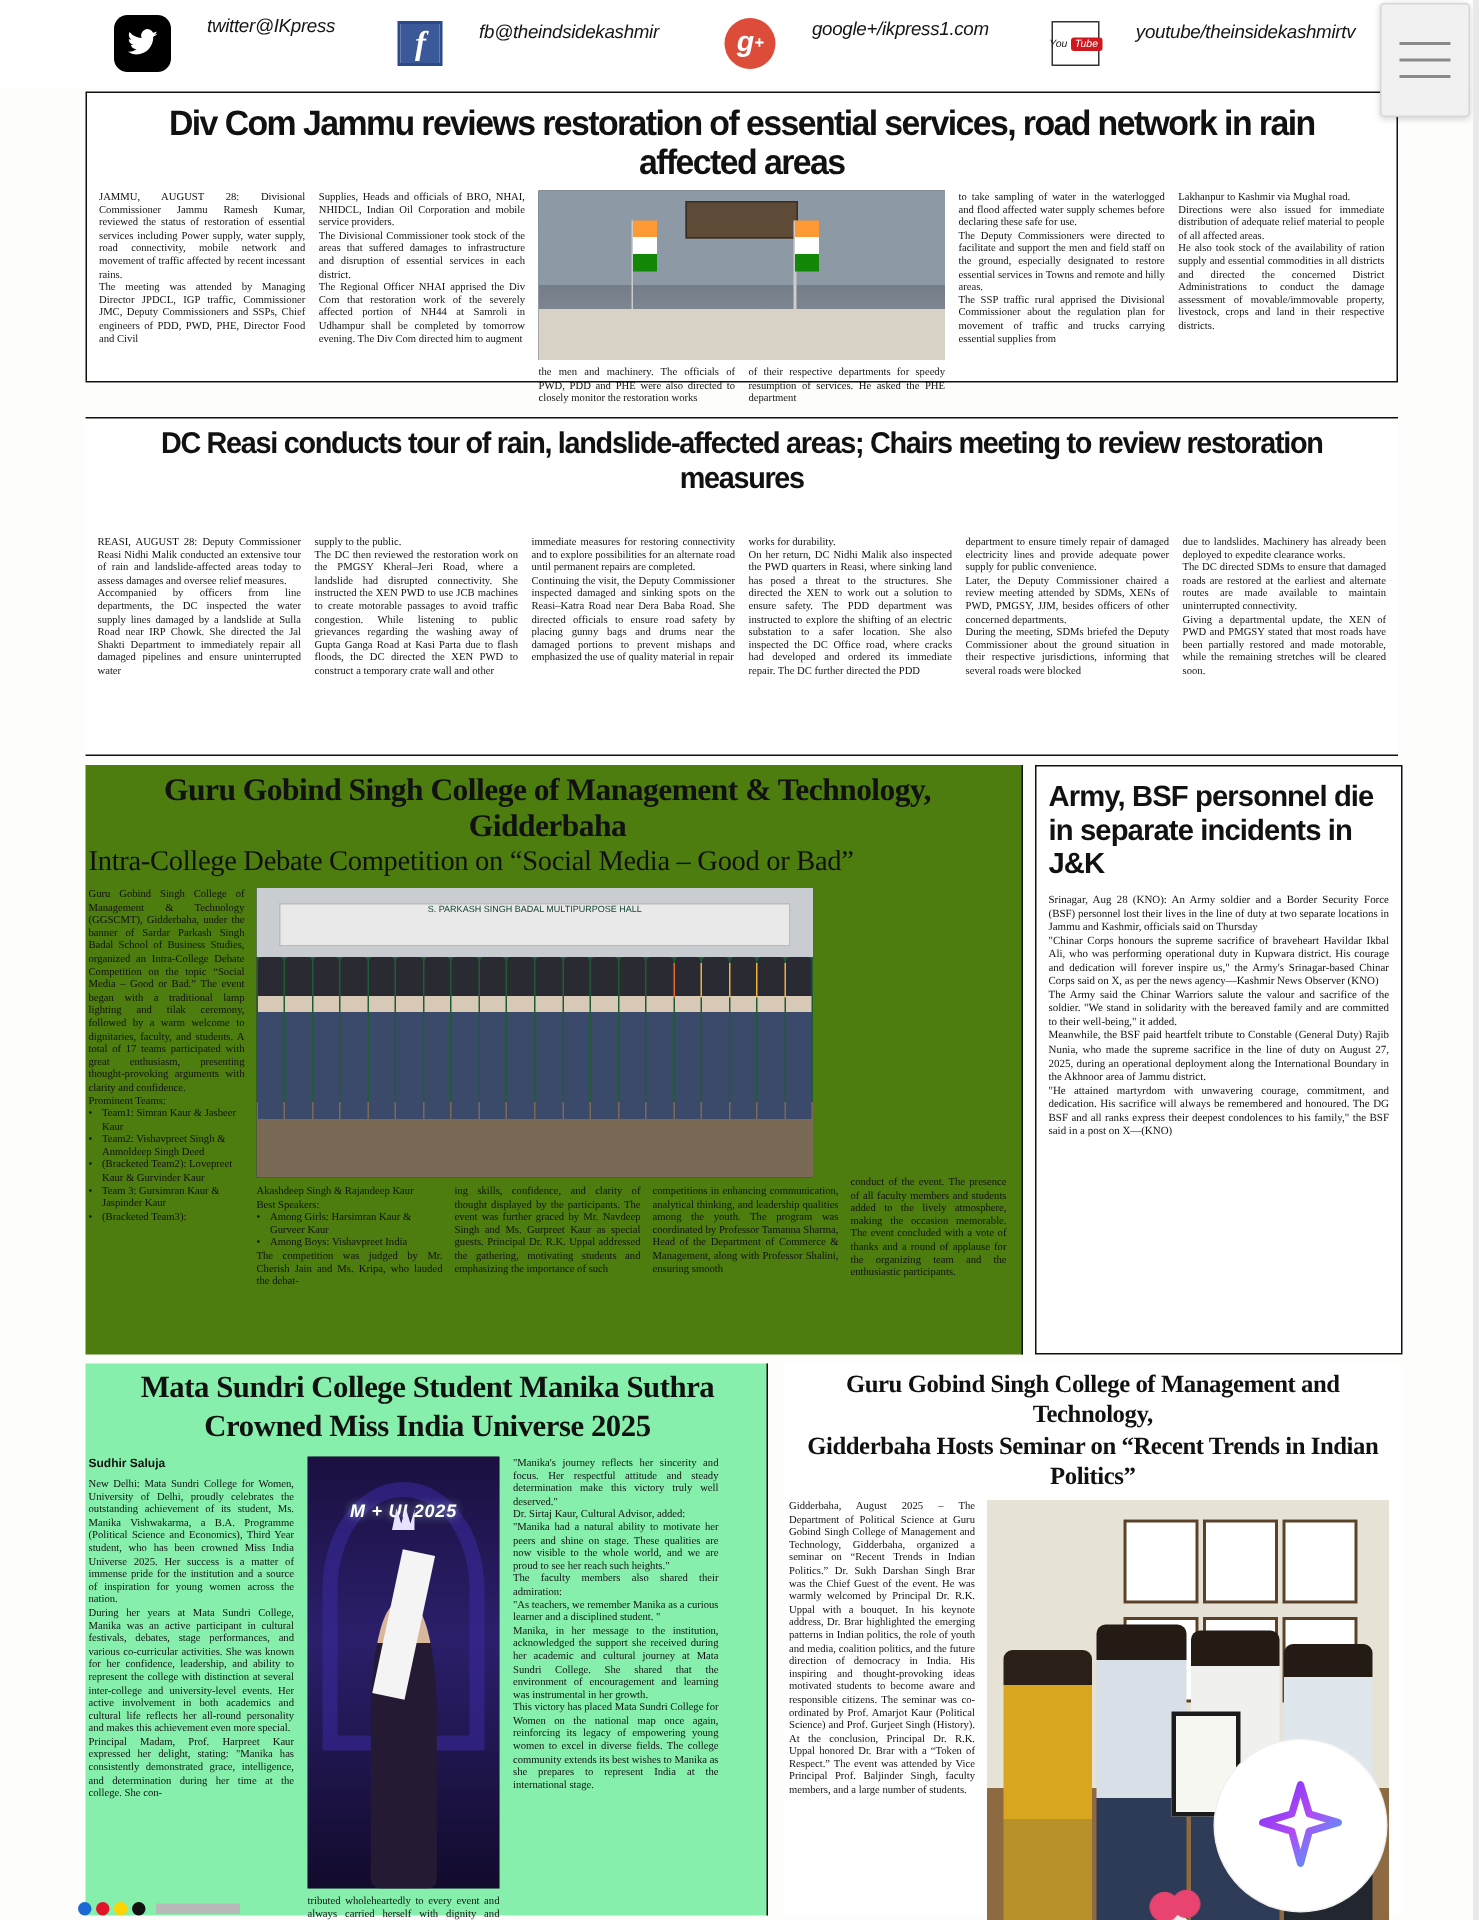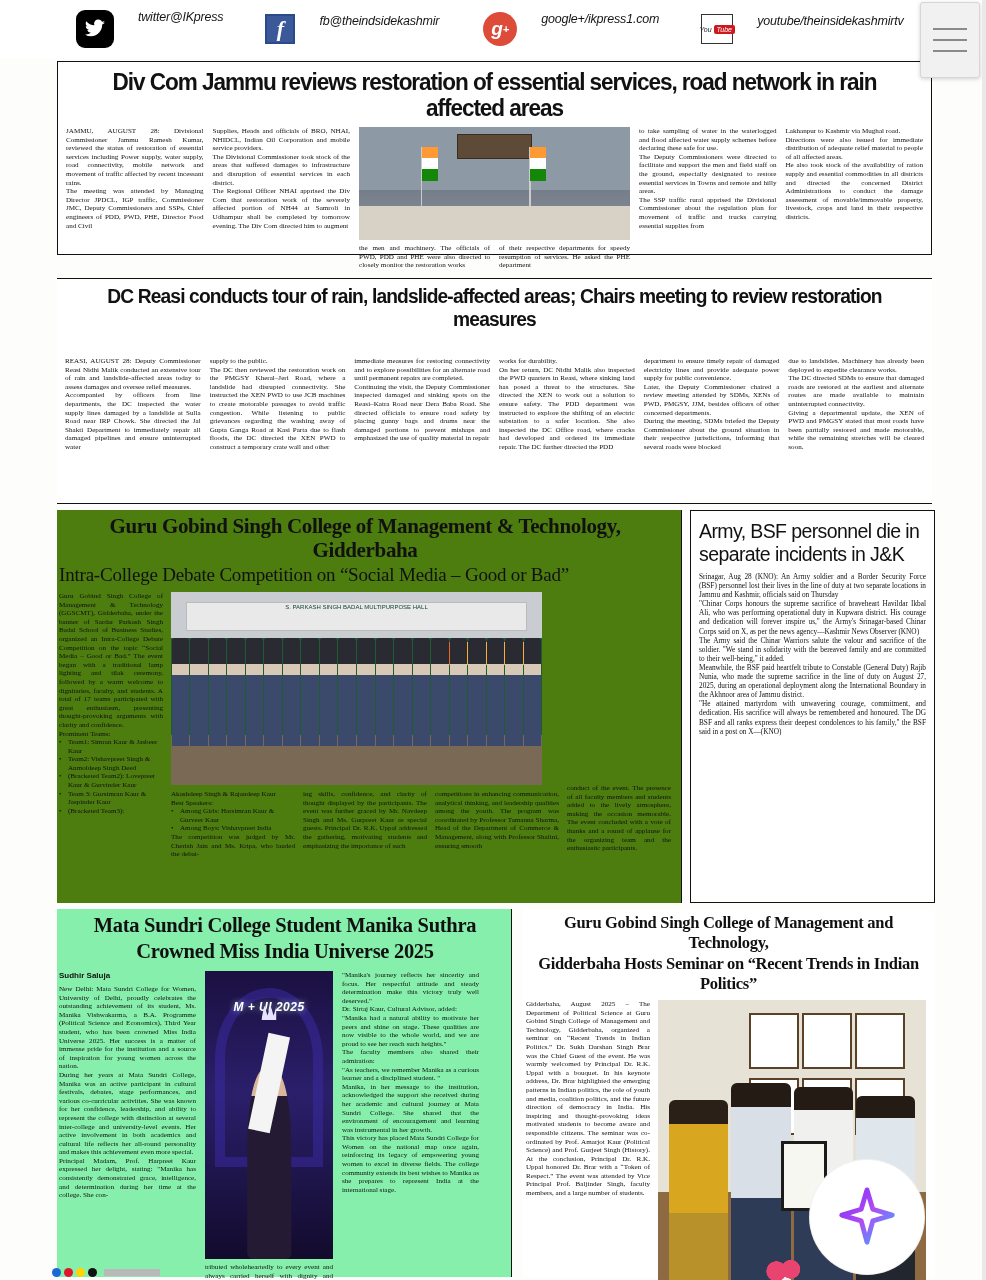--- a/index.html
+++ b/index.html
@@ -129,21 +129,21 @@
   .bullets { font-size:7.1px; line-height:8.6px; }
   .bul { display:flex; gap:4px; }
   .bul .dot { flex:0 0 5px; }
 
   
   .block-d {
     position:absolute; left:690px; top:452px; width:245px; height:393px;
     border:1.4px solid #111; background:#fff; padding:7px 8px;
   }
   .hl-d {
-    font-family:"Liberation Sans", sans-serif; font-weight:normal;
+    font-family:"Liberation Sans", sans-serif; font-weight:bold;
     font-size:19.5px; line-height:22.5px; letter-spacing:-0.6px;
     margin:2px 0 7px 0;
   }
   .txt-d { font-size:7.3px; line-height:9.1px; text-align:justify; }
 
   
   .block-e {
     position:absolute; left:57px; top:851px; width:455px; height:368px;
     border-right:1.3px solid #111; background:#86efac; padding:2px 0 2px 2px;
   }

